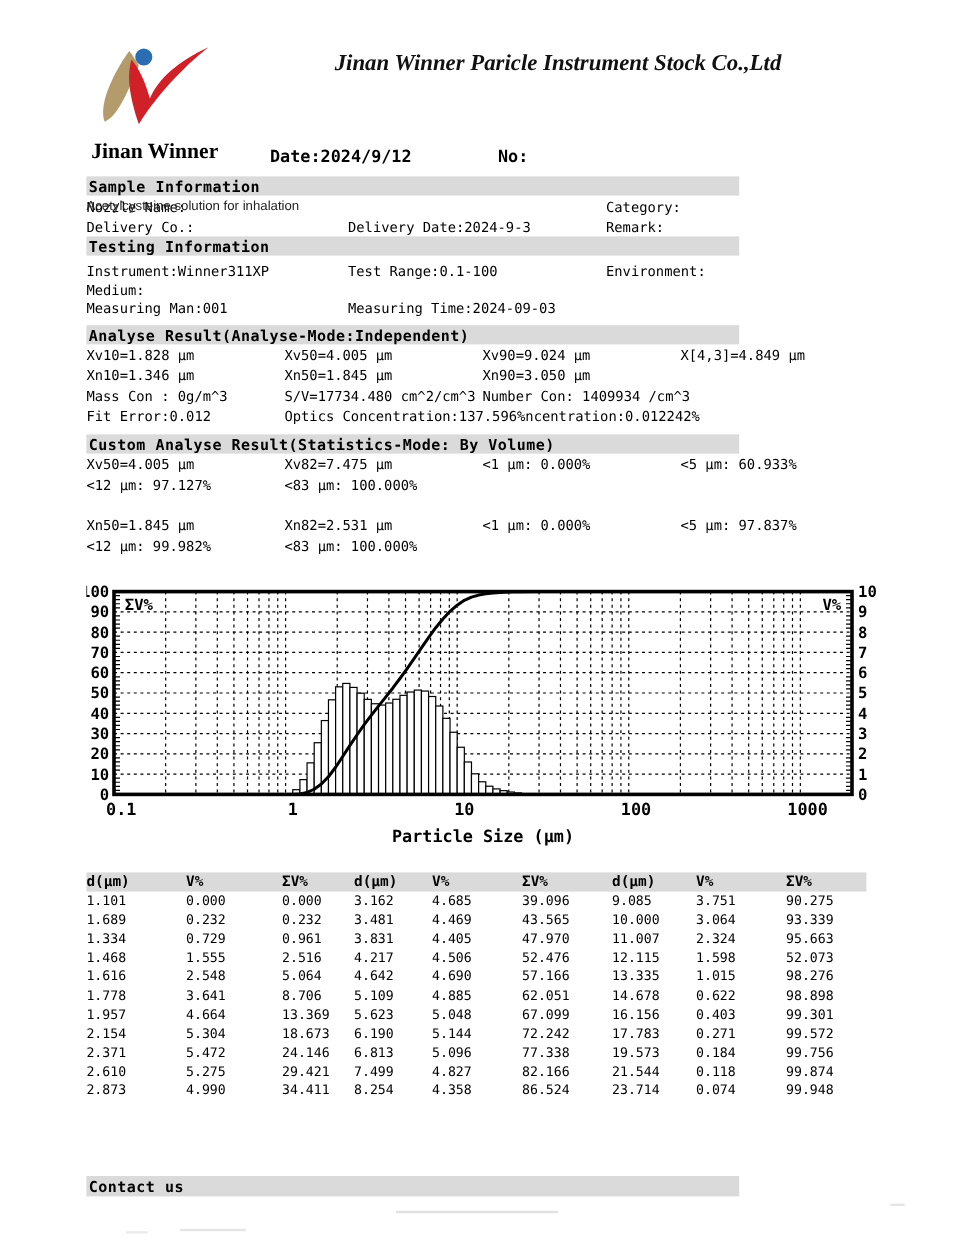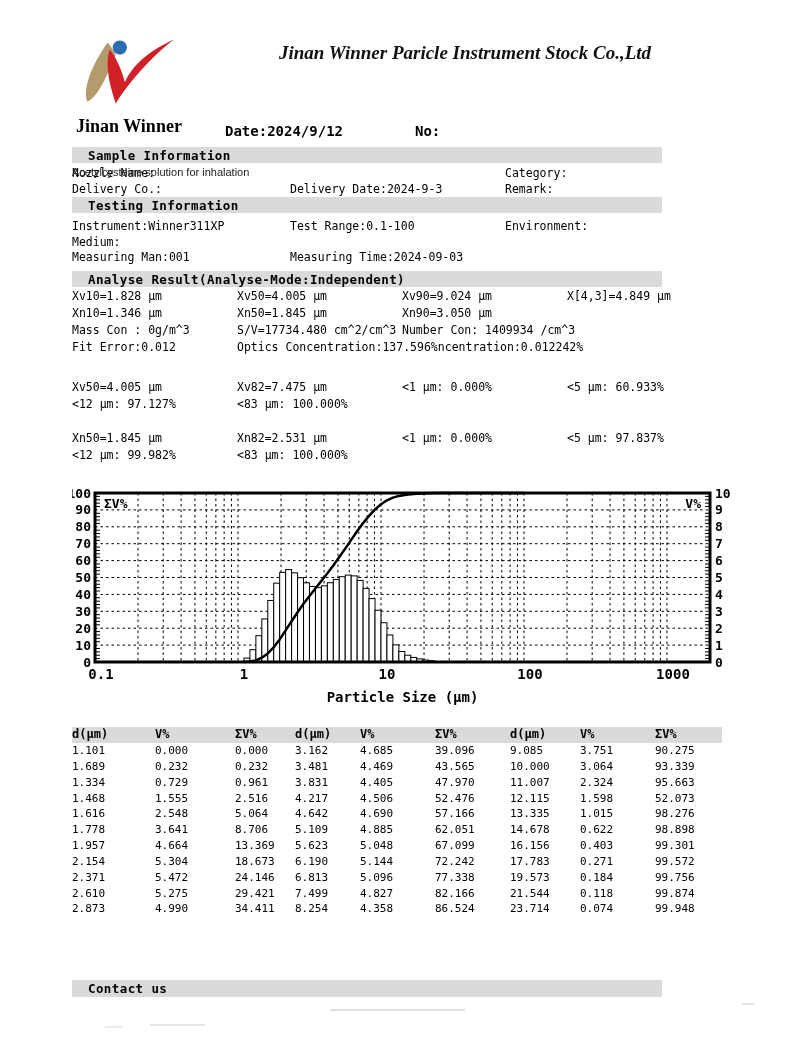--- a/index.html
+++ b/index.html
@@ -12,23 +12,23 @@
                 font-weight:bold;font-size:18px;white-space:nowrap;}
   .company-title{position:absolute;left:220px;top:42px;width:490px;text-align:center;
                  font-family:Liberation Serif, serif;font-weight:bold;font-style:italic;
                  font-size:19px;white-space:nowrap;color:#111;}
   .date-row{position:absolute;left:0;top:123px;width:780px;height:18px;
             font-weight:bold;font-size:14px;text-align:right;}
   .date-row .date{position:absolute;left:225px;white-space:nowrap;}
   .date-row .no{position:absolute;left:415px;white-space:nowrap;}
 
   
-  .secbar{position:absolute;left:72px;width:590px;height:16px;background:#dadada;
+  .secbar{position:absolute;left:72px;width:544px;height:16px;background:#dadada;
           font-weight:bold;font-size:12.5px;letter-spacing:.4px;padding-top:1px;
-          box-sizing:border-box;padding-left:16px;white-space:nowrap;}
+          box-sizing:border-box;padding-left:2px;white-space:nowrap;}
 
   
   .rows{position:absolute;left:72px;width:680px;}
   .row{position:relative;height:17px;font-size:11.5px;}
   .row-s{height:15.5px;}
   .row span{position:absolute;top:0;white-space:nowrap;}
   .c1{left:0;} .c2{left:165px;} .c3{left:330px;} .c4{left:495px;}
   .s2{left:218px;} .s3{left:433px;}
   .sans-val{font-family:"Liberation Sans",sans-serif;font-size:11px;color:#222;}
 
@@ -127,20 +127,21 @@
       <span class="c1">Mass Con : 0g/m^3</span>
       <span class="c2">S/V=17734.480 cm^2/cm^3</span>
       <span class="c3">Number Con: 1409934 /cm^3</span>
     </div>
     <div class="row">
       <span class="c1">Fit Error:0.012</span>
       <span class="c2">Optics Concentration:137.596%ncentration:0.012242%</span>
     </div>
   </div>
 
+  <div class="secbar" style="top:362px">Custom Analyse Result(Statistics-Mode: By Volume)</div>
   <div class="rows" style="top:380px">
     <div class="row">
       <span class="c1">Xv50=4.005 μm</span>
       <span class="c2">Xv82=7.475 μm</span>
       <span class="c3">&lt;1 μm: 0.000%</span>
       <span class="c4">&lt;5 μm: 60.933%</span>
     </div>
     <div class="row">
       <span class="c1">&lt;12 μm: 97.127%</span>
       <span class="c2">&lt;83 μm: 100.000%</span>

